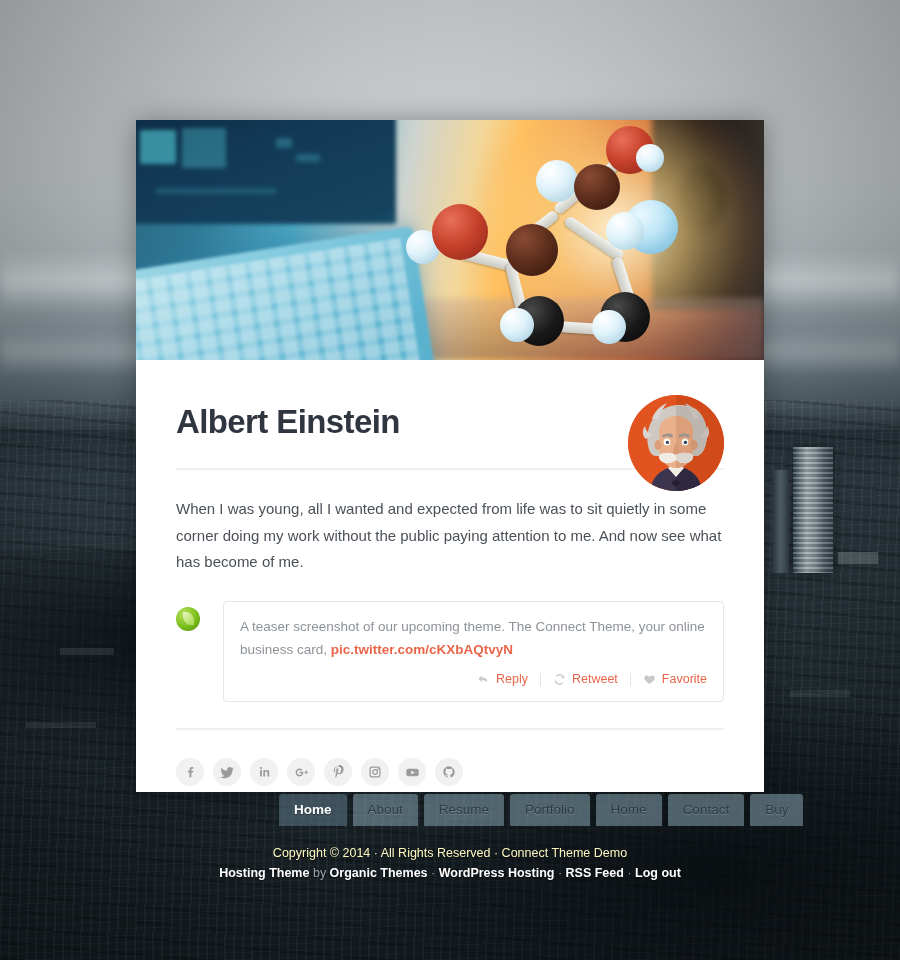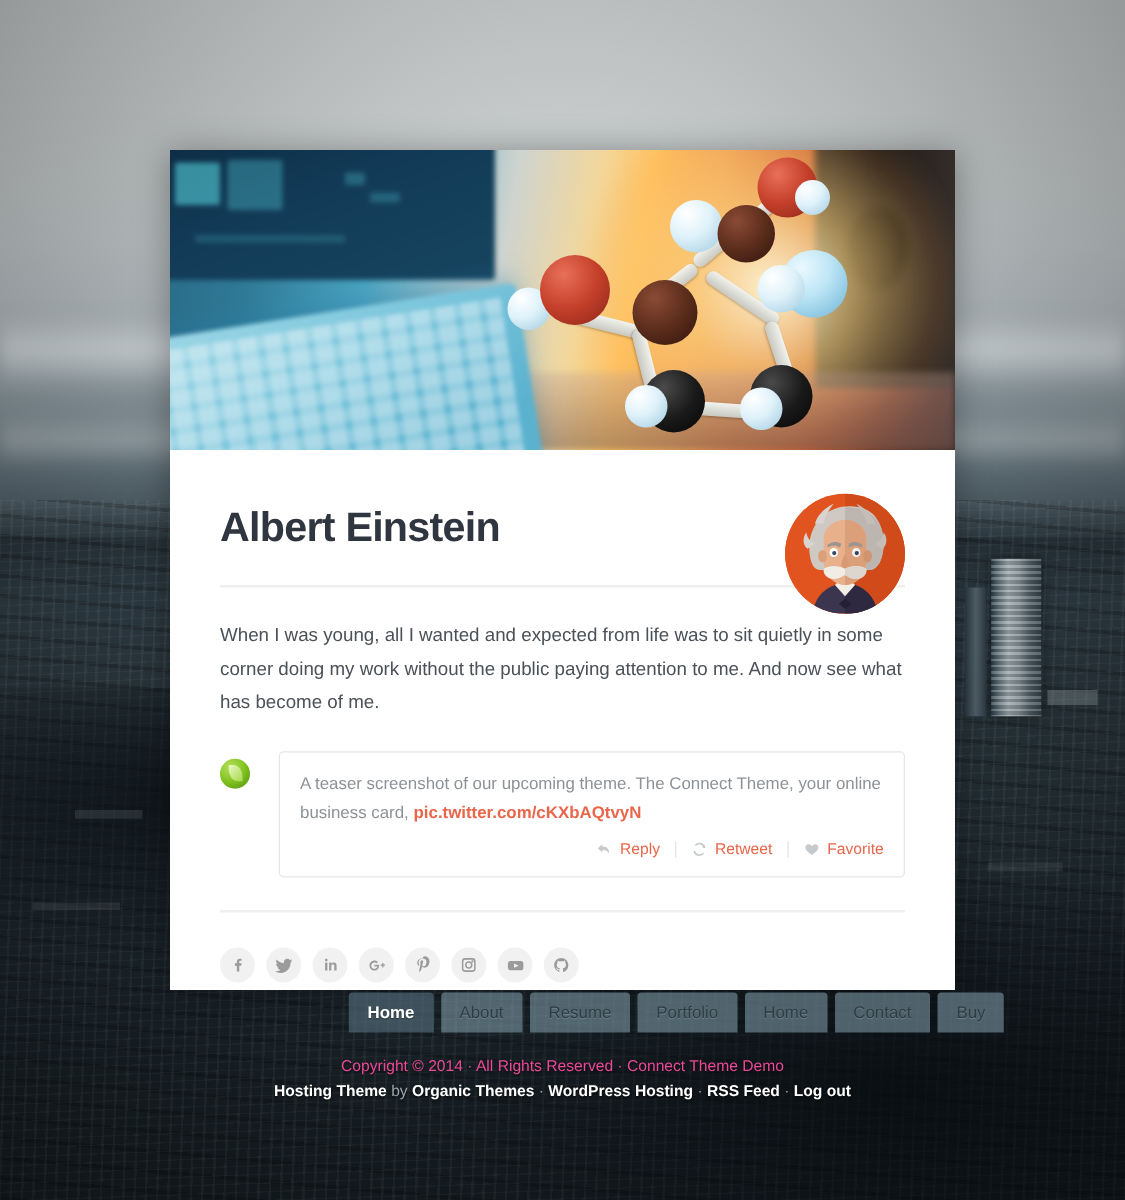--- a/index.html
+++ b/index.html
@@ -241,21 +241,21 @@
     background:rgba(86,112,126,.62);
     color:#ffffff; font-weight:700;
     text-shadow:0 1px 1px rgba(0,0,0,.35);
   }
 
   
   #footer {
     position:absolute; left:0; top:845px; width:900px;
     text-align:center; font-size:12.5px; line-height:1.35;
   }
-  .f-line1 { color:#ec4899; text-shadow:0 1px 2px rgba(0,0,0,.55); }
+  .f-line1 { color:#fef9c3; text-shadow:0 1px 2px rgba(0,0,0,.55); }
   .f-line2 { margin-top:3px; color:#b9c2c8; text-shadow:0 1px 2px rgba(0,0,0,.6); }
   .f-link { color:#ffffff; text-decoration:none; font-weight:600; }
   .f-by { color:#9aa4ab; font-weight:400; }
 </style>
 </head>
 <body>
 
 <div id="bg">
   <div class="sky"></div>
   <div class="haze h1"></div>

